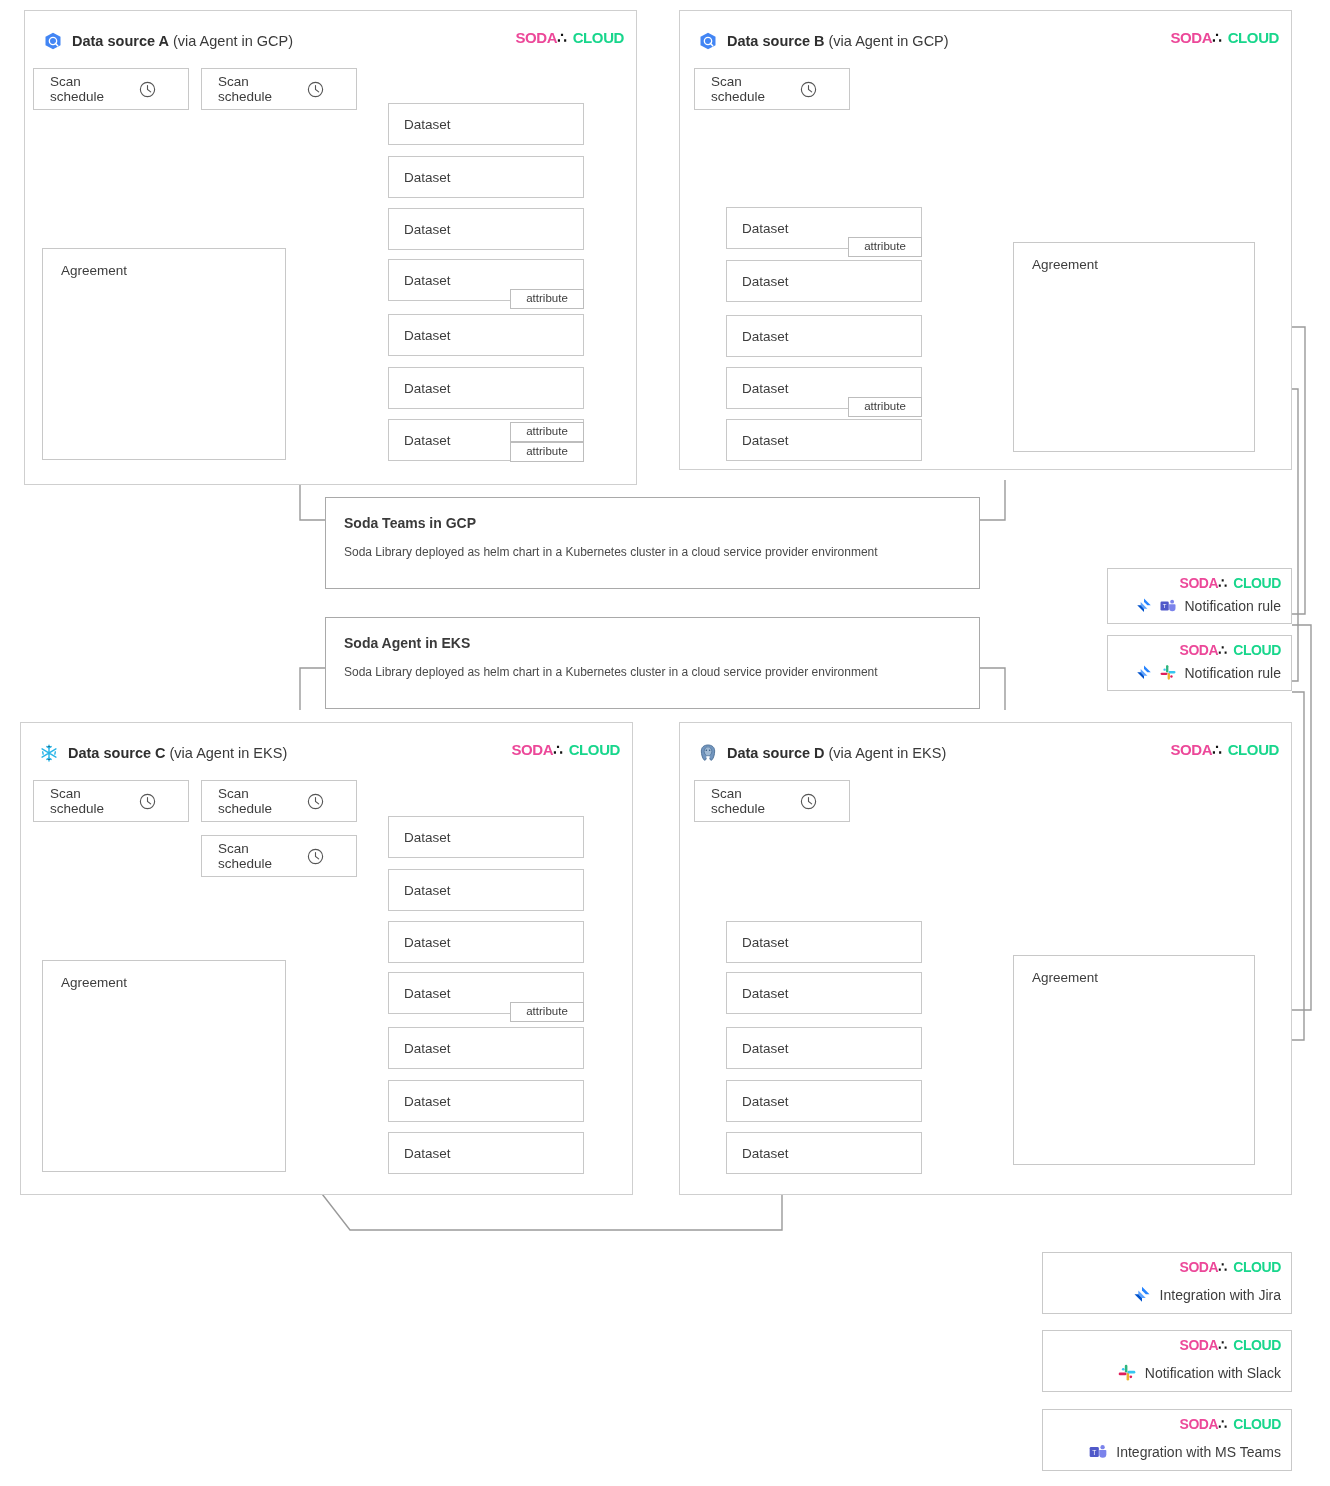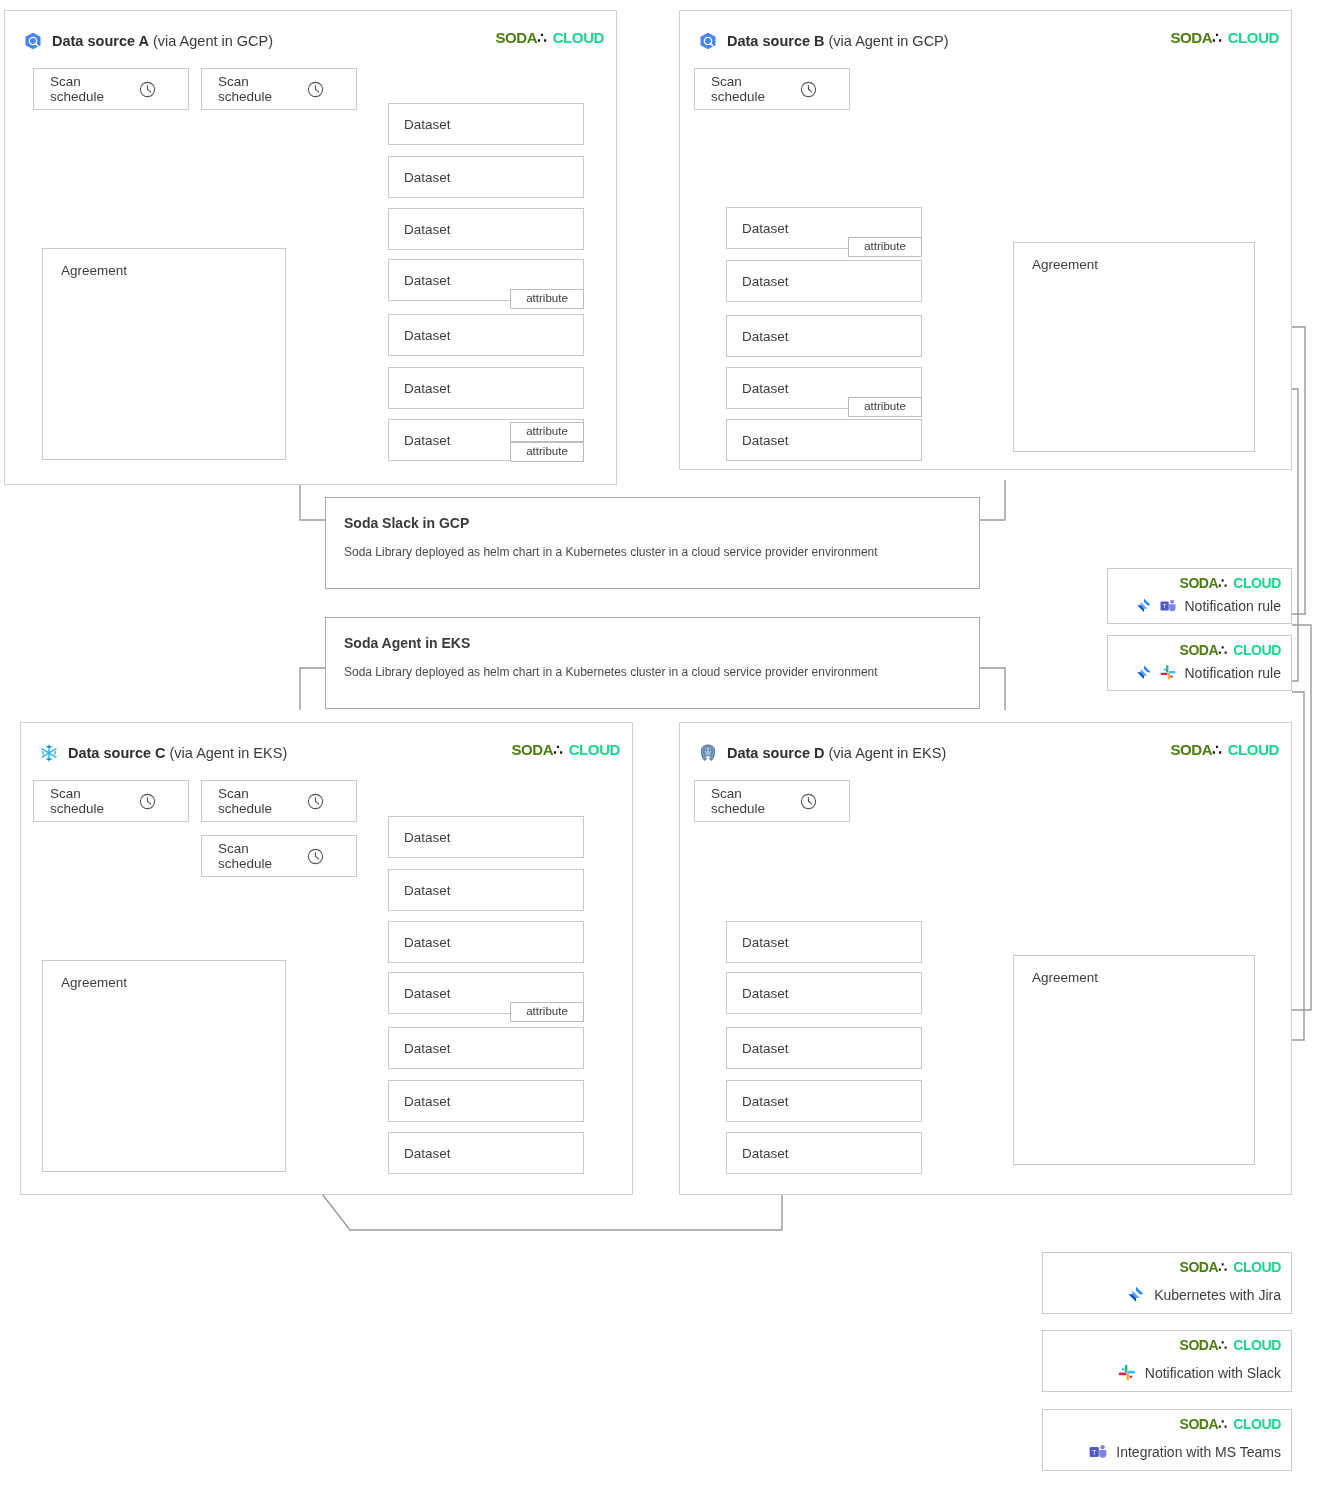--- a/index.html
+++ b/index.html
@@ -18,21 +18,21 @@
   
   .panel {
     position:absolute; border:1px solid #cfcfcf; background:#fff; z-index:2;
   }
   .panel-head { position:absolute; left:18px; top:20px; display:flex; align-items:center; gap:9px; }
   .panel-title { font-size:14.5px; color:#2f2f2f; white-space:nowrap; }
   .panel-title b { font-weight:bold; }
   .panel-title span.sub { font-weight:normal; color:#3a3a3a; }
 
   .soda-logo { position:absolute; right:12px; top:18px; font-size:15px; font-weight:bold; letter-spacing:-0.4px; white-space:nowrap; }
-  .soda-logo .k { color:#4d7c0f; }
+  .soda-logo .k { color:#ec4899; }
   .soda-logo .g { color:#18d68c;margin-left:8px; }
   .soda-logo .dots { color:#111; letter-spacing:-2px; }
 
   
   .box {
     position:absolute; border:1px solid #c8c8c8; background:#fff;
     font-size:13.5px; color:#3d3d3d; z-index:3;
   }
   .scan {
     display:flex; align-items:center; justify-content:space-between;
@@ -165,21 +165,21 @@
     <path d="M1189,1099 L1209,1099"></path>
     <path d="M1209,1115 L1209,1125" marker-end="url(#arr)"></path>
 
     <path d="M1189,1010 L1311,1010 L1311,625 L1292,625"></path>
     <path d="M1189,1040 L1304,1040 L1304,692 L1292,692"></path>
 
     <path d="M782,1175 L782,1195"></path>
   </g>
 </svg>
 
-<div class="panel" style="left:4px; top:10px; width:613px; height:475px;">
+<div class="panel" style="left:24px; top:10px; width:613px; height:475px;">
   <div class="panel-head">
     <svg class="ico" viewBox="0 0 24 24">
       <path d="M12 2 L21 7 L21 17 L12 22 L3 17 L3 7 Z" fill="#4285F4"></path>
       <circle cx="12" cy="12" r="4.4" fill="none" stroke="#fff" stroke-width="1.6"></circle>
       <path d="M14.8 14.8 L17.6 17.6" stroke="#fff" stroke-width="1.8" stroke-linecap="round"></path>
     </svg>
     <div class="panel-title"><b>Data source A</b><span class="sub"> (via Agent in GCP)</span></div>
   </div>
   <div class="soda-logo"><span class="k">SODA</span><span class="dots">∴</span><span class="g">CLOUD</span></div>
 </div>
@@ -313,21 +313,21 @@
 <div class="alertbox" style="left:1057px; top:411px; width:172px;">
   <span>alert notifications</span>
   <svg class="ico sm" viewBox="0 0 24 24">
       <rect x="1.5" y="3.5" width="21" height="17" rx="3" fill="#29b6f6"></rect>
       <rect x="4" y="7" width="16" height="10" rx="1" fill="#fff"></rect>
       <path d="M4.6 7.6 L12 13.4 L19.4 7.6" fill="none" stroke="#29b6f6" stroke-width="1.6"></path>
     </svg>
 </div>
 
 <div class="agent" style="left:325px; top:497px; width:655px; height:92px;">
-  <div class="a-title">Soda Slack in GCP</div>
+  <div class="a-title">Soda Teams in GCP</div>
   <div class="a-desc">Soda Library deployed as helm chart in a Kubernetes cluster in a cloud service provider environment</div>
 </div>
 
 <div class="agent" style="left:325px; top:617px; width:655px; height:92px;">
   <div class="a-title">Soda Agent in EKS</div>
   <div class="a-desc">Soda Library deployed as helm chart in a Kubernetes cluster in a cloud service provider environment</div>
 </div>
 
 <div class="card" style="left:1107px; top:568px; width:185px; height:56px;">
   <div class="soda-logo"><span class="k">SODA</span><span class="dots">∴</span><span class="g">CLOUD</span></div>
@@ -525,21 +525,21 @@
 <div class="card" style="left:1042px; top:1252px; width:250px; height:62px;">
   <div class="soda-logo"><span class="k">SODA</span><span class="dots">∴</span><span class="g">CLOUD</span></div>
   <div class="card-row">
     <span class="ico-group">
       <svg class="ico" viewBox="0 0 24 24">
           <path d="M12 2 L21 11 L16.5 11 L12 6.5 Z" fill="#2684FF"></path>
           <path d="M7.6 6.6 L16.5 15.5 L12 15.5 L7.6 11 Z" fill="#2684FF" opacity="0.75"></path>
           <path d="M3 11 L12 20 L12 15.5 L7.5 11 Z" fill="#0052CC"></path>
         </svg>
     </span>
-    <span class="card-label">Kubernetes with Jira</span>
+    <span class="card-label">Integration with Jira</span>
   </div>
 </div>
 
 <div class="card" style="left:1042px; top:1330px; width:250px; height:62px;">
   <div class="soda-logo"><span class="k">SODA</span><span class="dots">∴</span><span class="g">CLOUD</span></div>
   <div class="card-row">
     <span class="ico-group">
       <svg class="ico" viewBox="0 0 24 24">
         <rect x="9.4" y="2" width="3.1" height="9.4" rx="1.55" fill="#2EB67D"></rect>
         <rect x="11.5" y="11.5" width="3.1" height="9.4" rx="1.55" fill="#ECB22E"></rect>

